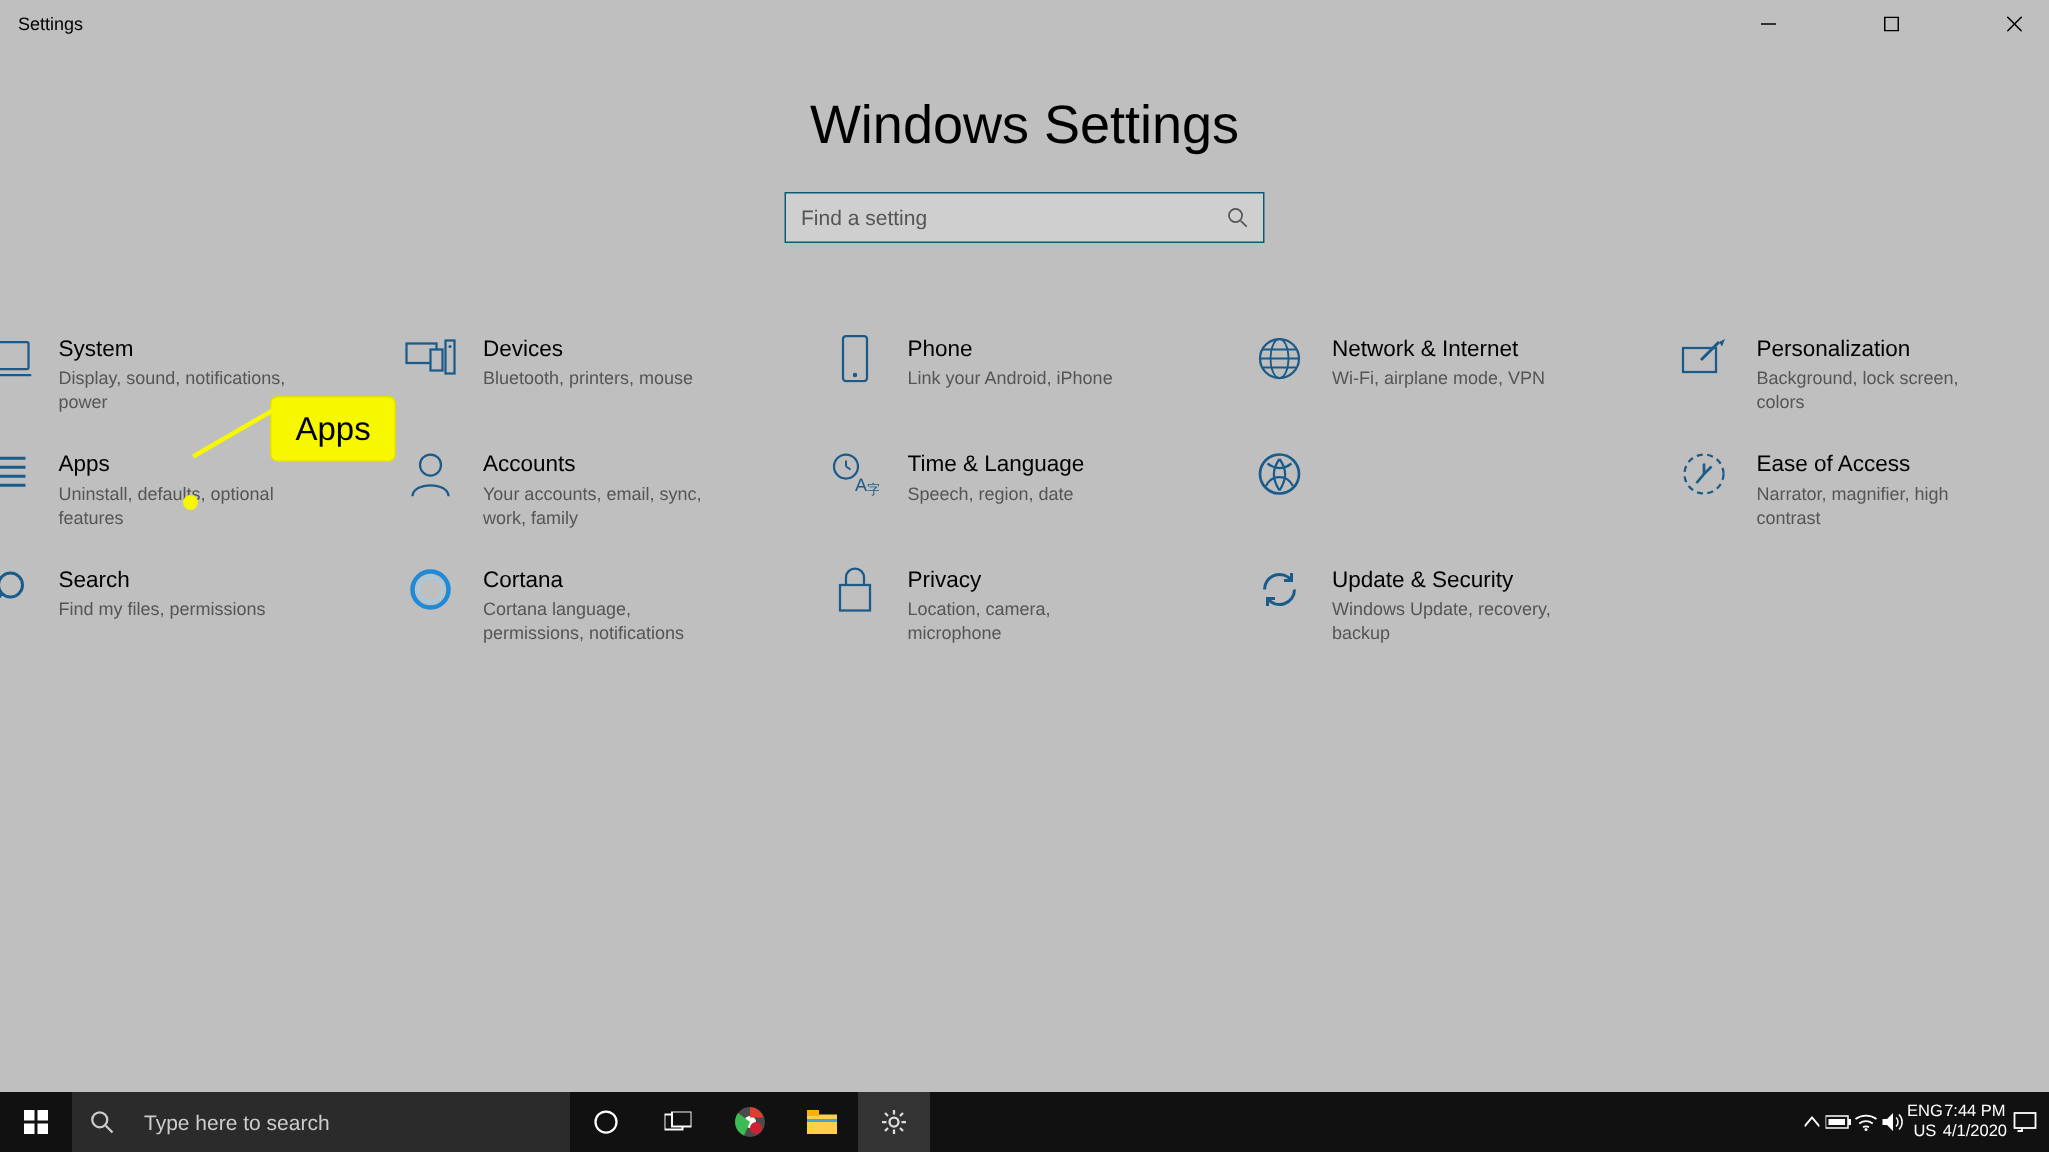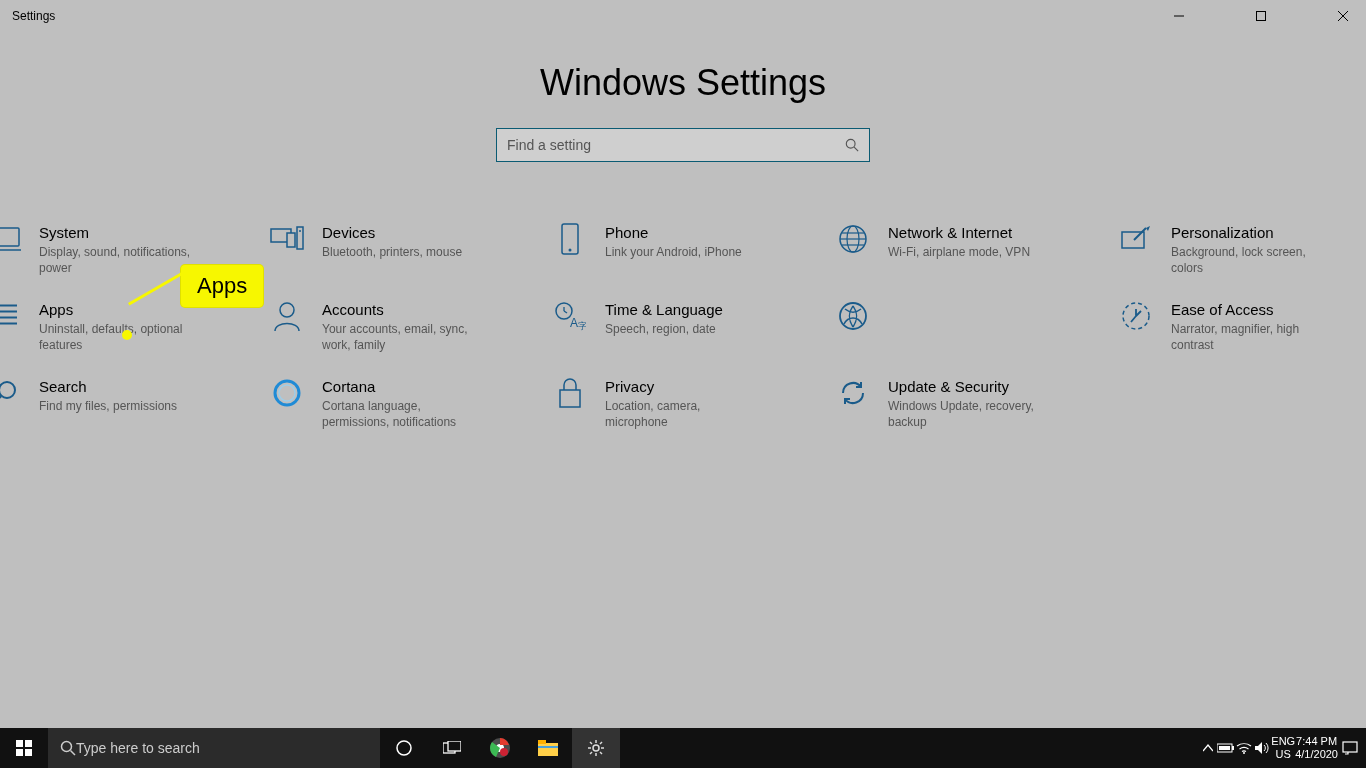--- a/index.html
+++ b/index.html
@@ -2,35 +2,35 @@
 <html><head>
 <meta charset="utf-8">
 <style>
 * { margin: 0; padding: 0; box-sizing: border-box; font-family: "Segoe UI", Tahoma, sans-serif; }
 html, body { width: 1366px; height: 768px; overflow: hidden; background: #bfbfbf; }
 .titlebar { height: 32px; display: flex; align-items: center; padding-left: 12px; font-size: 12px; color: #000; gap: 36px; }
 .titlebar-spacer { flex: 1; }
 .titlebar-btn { width: 46px; height: 32px; display: flex; align-items: center; justify-content: center; }
 .page-title { text-align: center; font-size: 36px; font-weight: 300; color: #000; margin-top: 30px; }
 .search-wrap { display: flex; justify-content: center; margin-top: 24px; }
-.search-box { width: 374px; height: 34px; border: 1.5px solid #0b5b73; background: rgba(255,255,255,0.25); display: flex; align-items: center; padding: 0 10px; }
+.search-box { width: 320px; height: 34px; border: 1.5px solid #0b5b73; background: rgba(255,255,255,0.25); display: flex; align-items: center; padding: 0 10px; }
 .search-box input { flex: 1; border: none; outline: none; background: transparent; font-size: 14px; color: #333; }
 .search-box input::placeholder { color: #555; }
 .grid { display: grid; grid-template-columns: repeat(5, 260px); column-gap: 10px; row-gap: 40px; justify-content: center; margin-top: 60px; padding: 0 20px; gap: 23px; }
 .category { display: flex; align-items: flex-start; gap: 18px; cursor: default; }
 .cat-icon { flex: 0 0 34px; height: 34px; display: flex; align-items: center; justify-content: center; }
 .cat-text { padding-top: 2px; }
 .cat-title { font-size: 15px; color: #000; }
 .cat-desc { font-size: 12px; color: #555; margin-top: 4px; max-width: 160px; line-height: 1.3; }
 .callout { position: absolute; left: 181px; top: 265px; background: #f7f700; border: 2px solid #f7f700; border-radius: 4px; padding: 6px 14px; font-size: 22px; color: #000; box-shadow: 0 0 0 1px #e0e000; }
 .callout-line { position: absolute; left: 128px; top: 303px; width: 70px; height: 3px; background: #f7f700; transform: rotate(-30deg); transform-origin: top left; }
 .callout-dot { position: absolute; left: 122px; top: 330px; width: 10px; height: 10px; border-radius: 50%; background: #f7f700; }
 .taskbar { position: absolute; bottom: 0; left: 0; right: 0; height: 40px; background: #111; display: flex; align-items: center; }
 .start-btn { width: 48px; height: 40px; display: flex; align-items: center; justify-content: center; }
-.task-search { flex: 0 0 332px; height: 40px; background: #2b2b2b; display: flex; align-items: center; padding: 0 12px; color: #ccc; font-size: 14px; gap: 0; }
+.task-search { flex: 0 0 332px; height: 40px; background: #2b2b2b; display: flex; align-items: center; padding: 0 12px; color: #ccc; font-size: 14px; gap: 20px; }
 .task-icons { display: flex; height: 40px; }
 .task-icon { width: 48px; height: 40px; display: flex; align-items: center; justify-content: center; }
 .task-icon.active { background: #333; }
 .task-spacer { flex: 1; }
 .tray { display: flex; align-items: center; height: 40px; color: #fff; font-size: 11px; gap: 0; padding-right: 4px; }
 .tray-glyph { width: 18px; display:flex; justify-content:center; }
 .tray-text { text-align: center; line-height: 1.2; }
 svg { display: block; }
 </style>
 </head>

